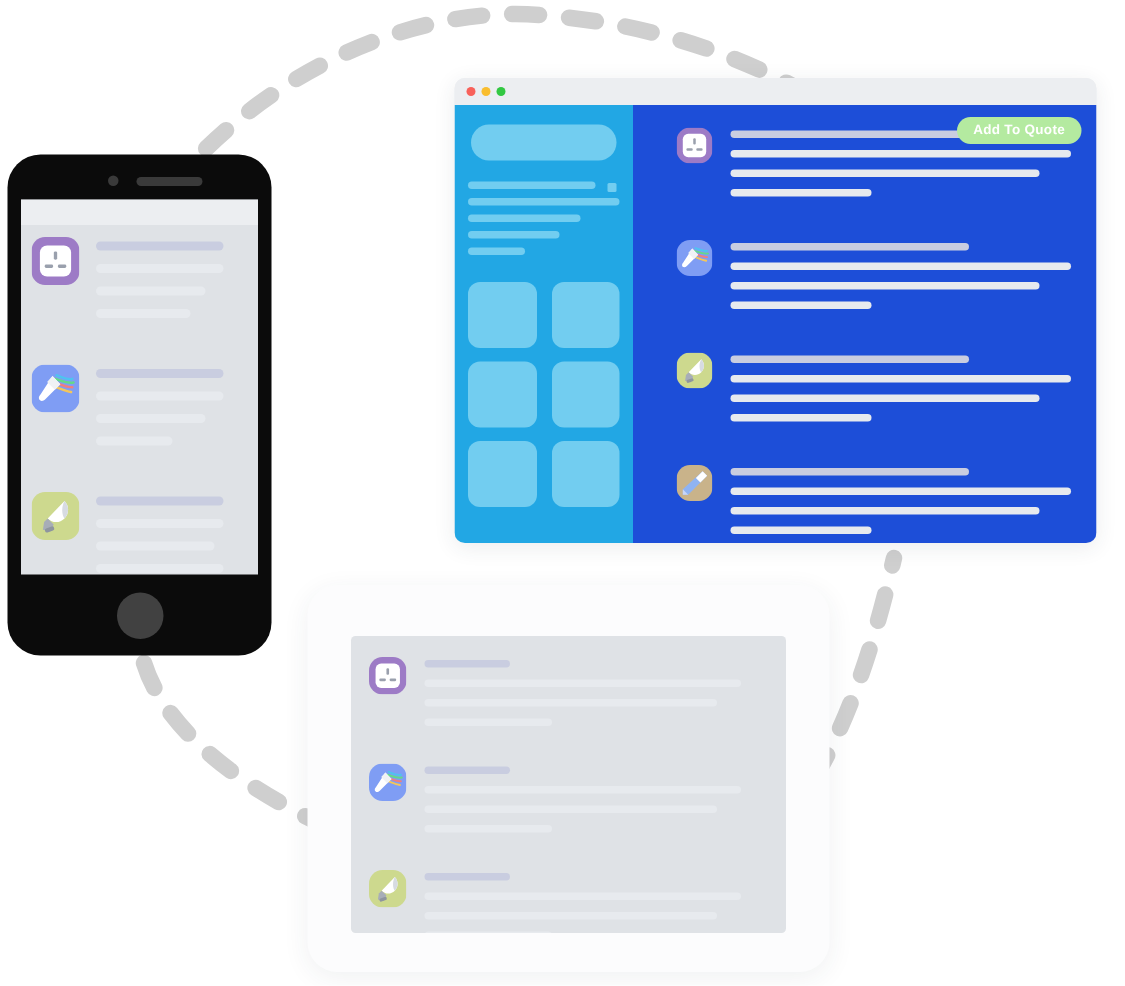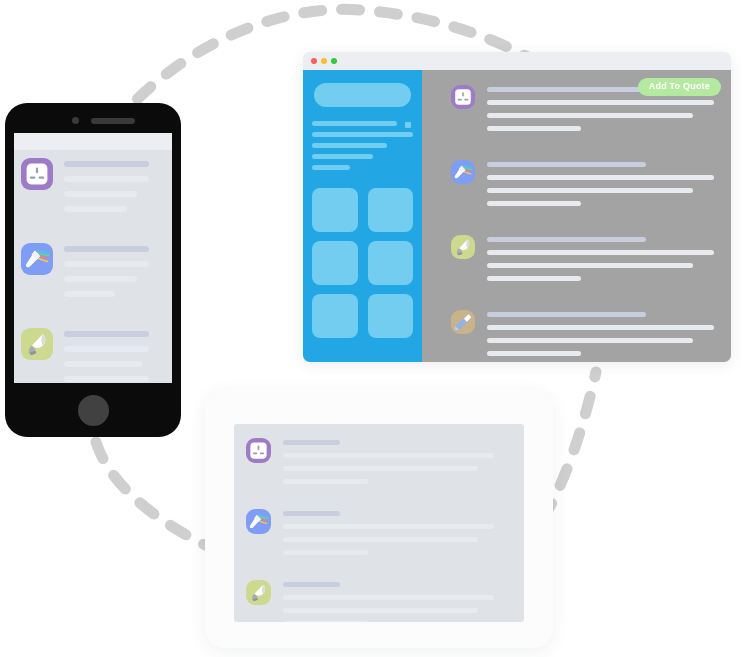--- a/index.html
+++ b/index.html
@@ -53,21 +53,21 @@
   .dot.y{left:18px;background:#f9bd2e;}
   .dot.g{left:28px;background:#32c842;}
   .browser-body{display:flex;height:292px;}
   .side{width:119px;background:#22a7e4;flex:0 0 auto;padding:10px 9px 0 9px;box-sizing:border-box;}
   .side-pill{height:24px;border-radius:12px;background:#72cdf0;margin:3px 2px 14px 2px;}
   .side-ln{border-radius:3px;background:#72cdf0;margin-bottom:6px;}
   .side-grid{display:grid;grid-template-columns:1fr 1fr;gap:9px 10px;margin-top:18px;}
   .side-cell{height:44px;border-radius:8px;background:#72cdf0;}
   .side-mark{position:relative;}
   .side-mark:after{content:"";position:absolute;right:-14px;top:1px;width:6px;height:6px;background:#72cdf0;border-radius:1px;}
-  .main{flex:1 1 auto;background:#a3a3a3;position:relative;padding:9px 0 0 17px;}
+  .main{flex:1 1 auto;background:#1d4ed8;position:relative;padding:9px 0 0 17px;}
   .quote-btn{
     position:absolute;right:10px;top:8px;
     background:#b4eaa0;color:#ffffff;
     font-size:9px;font-weight:bold;
     padding:4px 11px 5px 11px;border-radius:9px;
     letter-spacing:.2px;line-height:1;
     border:none;
   }
 
   

